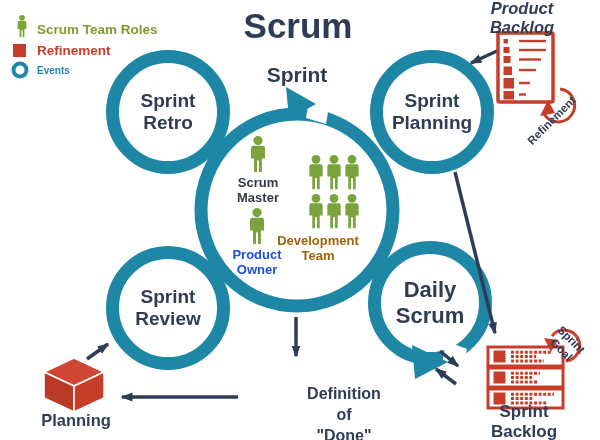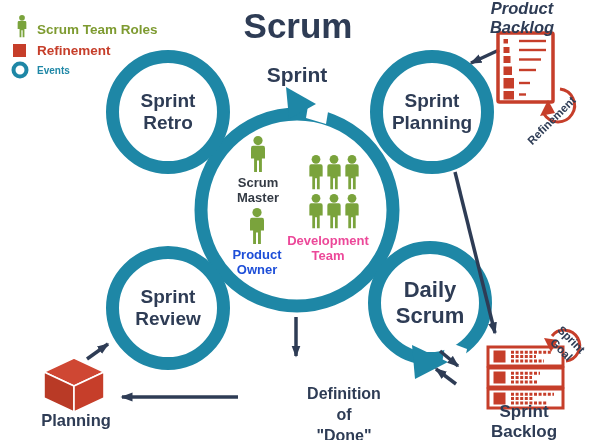--- a/index.html
+++ b/index.html
@@ -147,21 +147,21 @@
 Planning</div>
   <div class="lbl" style="left:168px;top:308px;font-size:19px;">Sprint
 Review</div>
   <div class="lbl" style="left:430px;top:303px;font-size:22px;">Daily
 Scrum</div>
 
   <div class="lbl" style="left:258px;top:190px;font-size:13px;color:#333a44;">Scrum
 Master</div>
   <div class="lbl" style="left:257px;top:262px;font-size:13px;color:#1d4ed8;">Product
 Owner</div>
-  <div class="lbl" style="left:328px;top:248px;font-size:13px;color:#ec4899;">Development
+  <div class="lbl" style="left:318px;top:248px;font-size:13px;color:#a16207;">Development
 Team</div>
 
   <div class="lbl" style="left:522px;top:18px;font-size:16.5px;font-style:italic;">Product Backlog</div>
   <div class="lbl" style="left:524px;top:422px;font-size:17px;">Sprint Backlog</div>
   <div class="lbl" style="left:76px;top:421px;font-size:16.5px;">Planning</div>
 
   <div class="lbl" style="left:552px;top:121px;font-size:11.5px;transform:translate(-50%,-50%) rotate(-45deg);">Refinement</div>
   <div class="lbl" style="left:566px;top:345px;font-size:11.5px;transform:translate(-50%,-50%) rotate(45deg);">Sprint Goal</div>
 
   <div class="lbl" style="left:296px;top:415px;font-size:16px;line-height:1.3;margin-left:48px;">Definition

